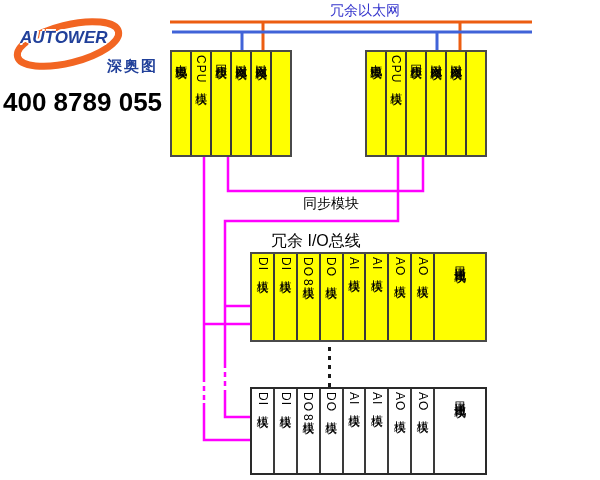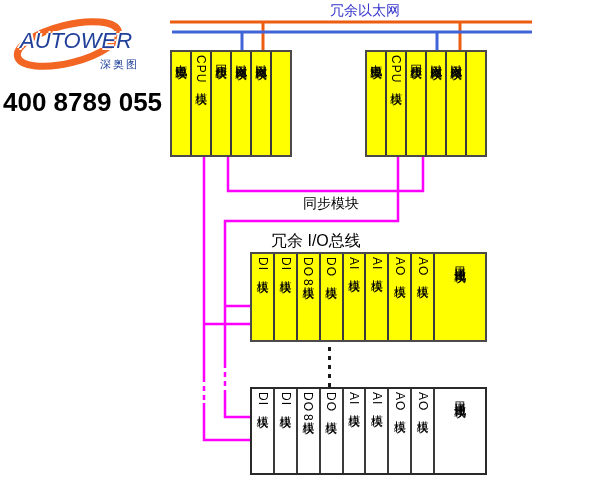--- a/index.html
+++ b/index.html
@@ -3,24 +3,24 @@
 <meta charset="utf-8">
 <style>
   html,body{margin:0;padding:0;}
   body{font-family:"Liberation Sans","DejaVu Sans",sans-serif;background:#fff;}
   .stage{position:relative;width:600px;height:480px;background:#ffffff;overflow:hidden;}
   .wires{position:absolute;left:0;top:0;width:600px;height:480px;}
 
   
   .logo{position:absolute;left:6px;top:14px;width:155px;height:62px;}
   .logo svg{position:absolute;left:0;top:0;}
-  .logo-text{position:absolute;left:14px;top:14px;font-size:22px;font-weight:normal;font-style:italic;
+  .logo-text{position:absolute;left:14px;top:14px;font-size:17px;font-weight:bold;font-style:italic;
     color:#21409a;letter-spacing:0px;
     text-shadow:2px 0 0 #fff,-2px 0 0 #fff,0 2px 0 #fff,0 -2px 0 #fff;}
-  .logo-sub{position:absolute;left:94px;top:43px;font-size:11px;font-weight:normal;color:#21409a;letter-spacing:2px;}
+  .logo-sub{position:absolute;left:101px;top:43px;font-size:15px;font-weight:bold;color:#21409a;letter-spacing:2px;}
   .phone{position:absolute;left:3px;top:87px;font-size:26px;font-weight:700;color:#000;letter-spacing:0px;}
 
   
   .lbl{position:absolute;white-space:nowrap;}
   .lbl-eth{left:318px;top:2px;font-size:14px;color:#3333cc;margin-left:12px;}
   .lbl-sync{left:303px;top:195px;font-size:14px;color:#000;}
   .lbl-iobus{left:271px;top:231px;font-size:16px;color:#000;}
 
   
   .rack{position:absolute;display:flex;box-sizing:border-box;}

